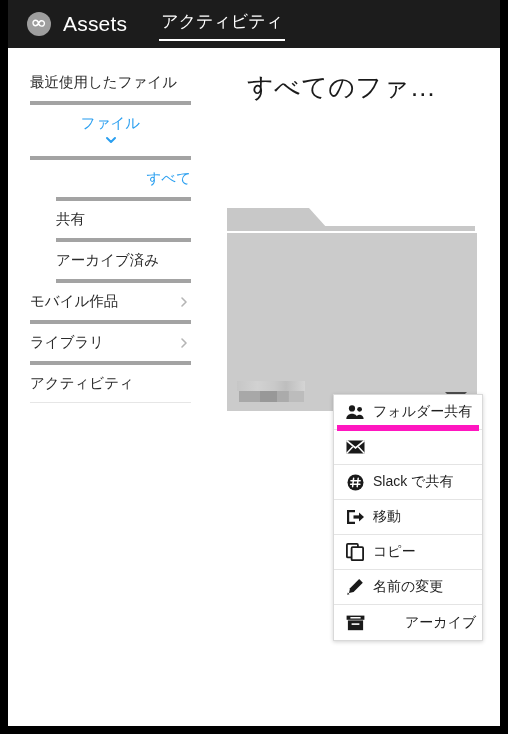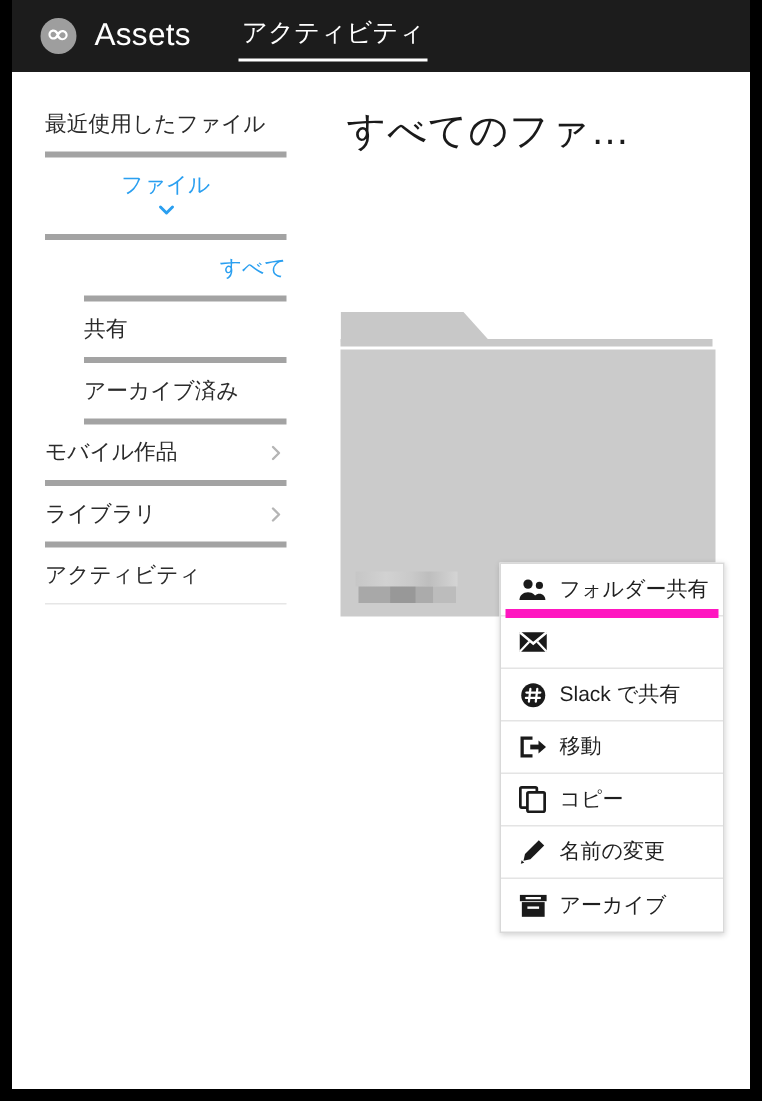--- a/index.html
+++ b/index.html
@@ -95,20 +95,21 @@
     color:#8c8c8c;
     letter-spacing:.1px;
   }
   .page-title {
     font-size:26px;
     color:#1a1a1a;
     margin-top:8px;
     font-weight:400;
     letter-spacing:.5px;
     white-space:nowrap;
+    margin-left:16px;
   }
   .folder {
     position:absolute;
     left:14px;
     top:160px;
     width:250px;
     height:203px;
   }
   .folder-tab {
     position:absolute;
@@ -152,40 +153,40 @@
     border-left:11px solid transparent;
     border-right:11px solid transparent;
     border-top:11px solid #4c4c4c;
     cursor:pointer;
   }
 
   
   .ctx-menu {
     position:absolute;
     left:325px;
-    top:375px;
+    top:394px;
     width:150px;
     background:#ffffff;
     border:1px solid #d9d9d9;
     box-shadow:0 1px 4px rgba(0,0,0,.18);
     z-index:20;
   }
   .ctx-item {
     position:relative;
     height:35px;
     display:flex;
     align-items:center;
     padding-left:11px;
     font-size:14px;
     color:#1f1f1f;
     border-bottom:1px solid #e4e4e4;
     cursor:pointer;
     white-space:nowrap;
   }
-  .ctx-item:last-child { border-bottom:none; }
+  .ctx-item:last-child { border-bottom:none;gap:32px; }
   .ctx-ico {
     width:20px; height:20px;
     flex-shrink:0;
     margin-right:8px;
     display:flex; align-items:center; justify-content:center;
   }
   .ctx-ico svg { display:block; }
   .hl-bar {
     position:absolute;
     left:3px; right:3px;

